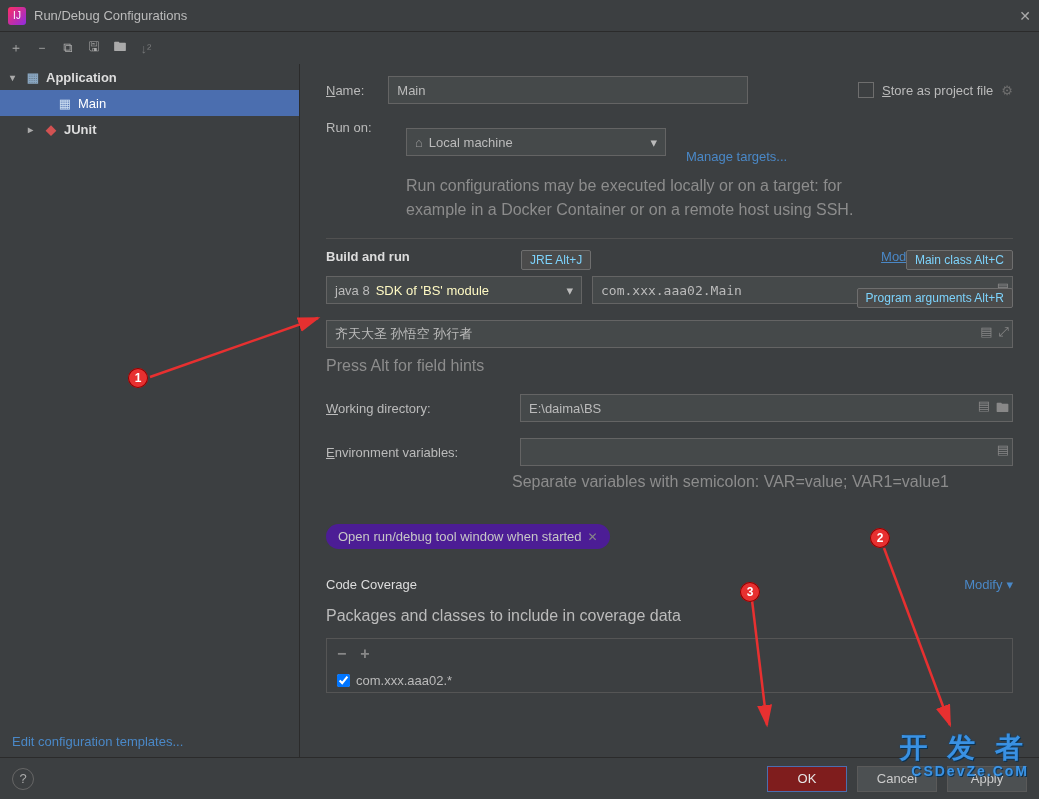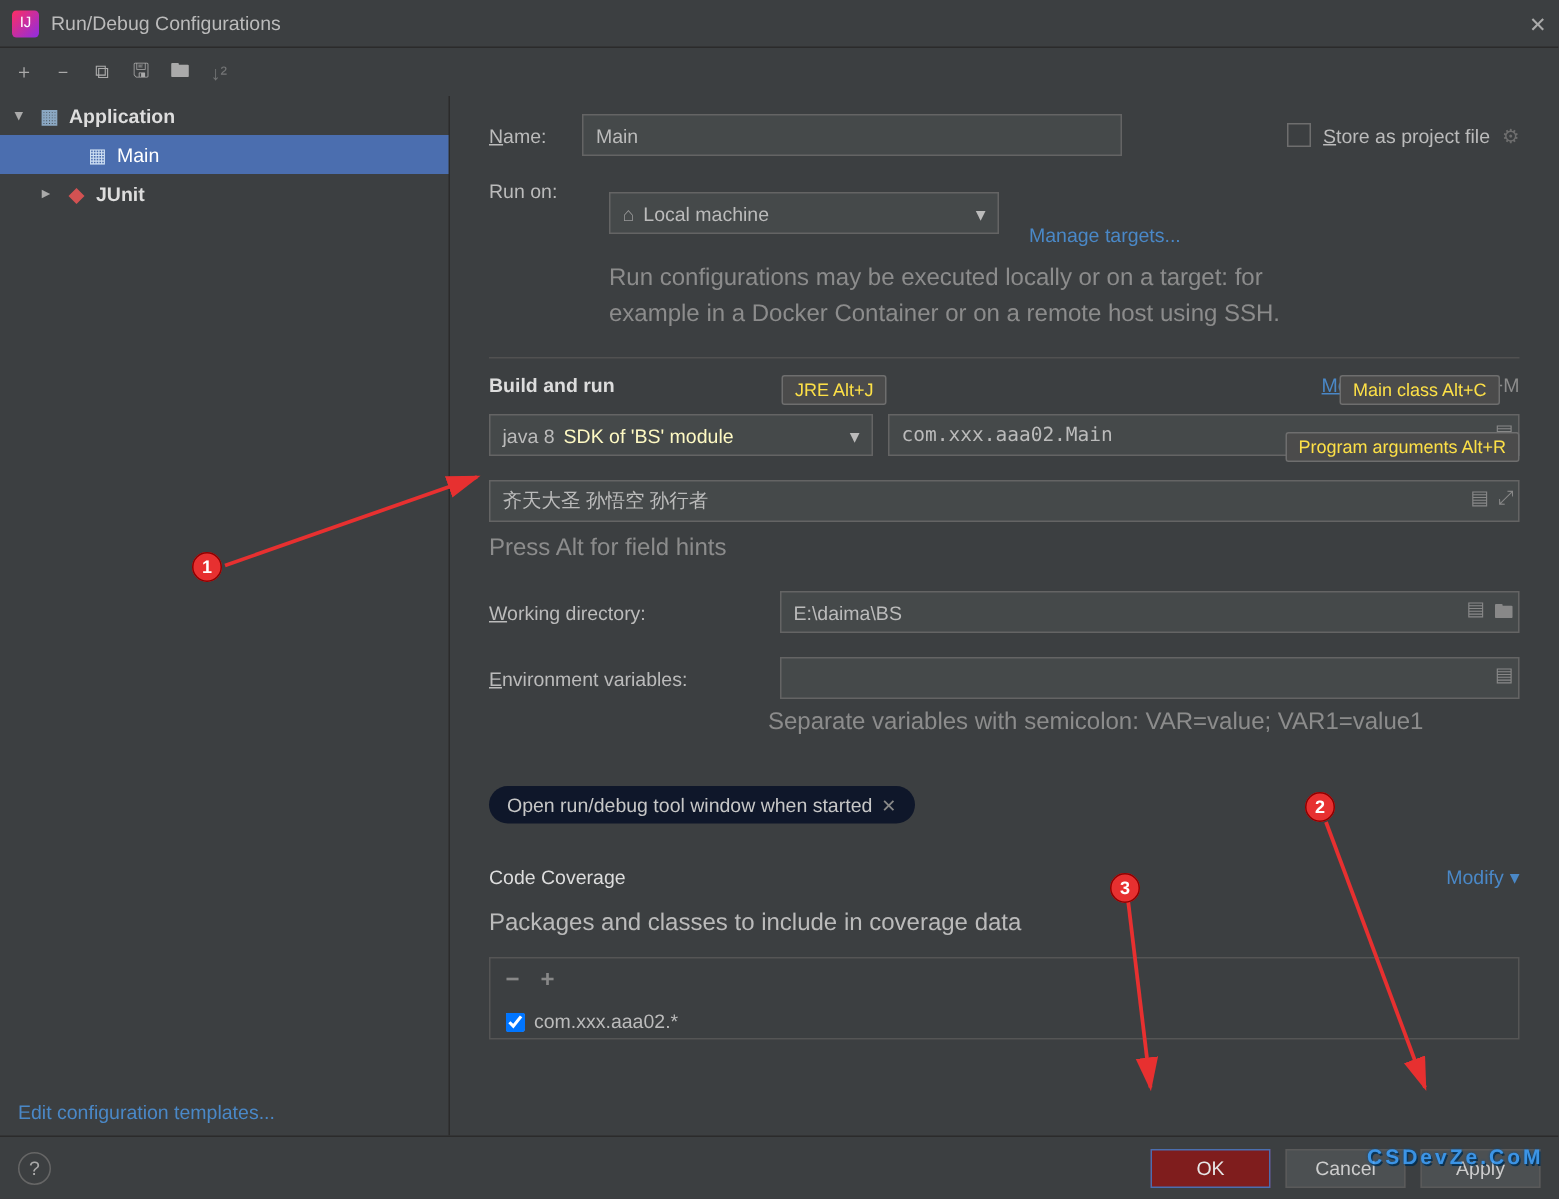--- a/index.html
+++ b/index.html
@@ -55,35 +55,35 @@
     height:28px; padding:0 8px; font-family:inherit; font-size:13px;
   }
   .input.mono { font-family: "Consolas", monospace; }
   .hint { color:#8c8c8c; font-size:16px; line-height:1.5;}
   .link { color:#4a88c7; cursor:pointer;margin-top:29px;}
   .section-head { display:flex; align-items:center; justify-content:space-between; margin:10px 0 12px 0;}
   .section-title { color:#dddddd; font-size:13px; font-weight:600;}
   .modify-opts { color:#4a88c7; display:flex; align-items:center; gap:4px; cursor:pointer;}
   .shortcut-chip {
     position:absolute; background:#4b4b4b; border:1px solid #6e6e6e;
-    color:#fde047; font-size:12px; padding:2px 8px; border-radius:2px;
+    color:#7dd3fc; font-size:12px; padding:2px 8px; border-radius:2px;
     z-index:5;
   }
   .field-icons { position:absolute; right:4px; top:4px; display:flex; gap:6px;}
   .field-icons span { color:#888; cursor:pointer; font-size:13px;}
   .relwrap { position:relative; flex:1;}
   .pill {
-    background:#0f172a; border-radius:14px; padding:5px 12px;
+    background:#4c1d95; border-radius:14px; padding:5px 12px;
     display:inline-flex; align-items:center; gap:6px; color:#c7c7c7;
   }
   .pill .x { color:#888; font-size:12px; cursor:pointer;}
   .cov-box { border:1px solid #555; margin-top:10px;}
   .cov-toolbar { display:flex; gap:14px; padding:6px 10px;}
   .cov-toolbar span { color:#888; cursor:pointer; font-size:16px; font-weight:bold;}
-  .cov-item { display:flex; align-items:flex-end; padding:4px 10px;}
+  .cov-item { display:flex; align-items:center; padding:4px 10px;}
   .cov-item input { margin-right:6px;}
   .footer {
     position:absolute; left:0; right:0; bottom:0; height:42px;
     border-top:1px solid #2b2b2b;
     display:flex; align-items:center; padding:0 12px;
     background:#3c3f41;
   }
   .footer .help {
     width:22px; height:22px; border:1px solid #666; border-radius:50%;
     display:flex; align-items:center; justify-content:center; color:#aaa; cursor:pointer;
@@ -200,21 +200,21 @@
         <span style="color:#fef9c3">SDK of 'BS' module</span>
         <span style="position:absolute; right:8px">▾</span>
       </div>
       <div class="relwrap">
         <input class="input mono" style="width: 100%;" value="com.xxx.aaa02.Main">
         <div class="field-icons">
             <span>▤</span>
           </div>
       </div>
       <div class="shortcut-chip" style="top:-26px; left:195px">JRE Alt+J</div>
-      <div class="shortcut-chip" style="top:-26px; right:13px">Main class Alt+C</div>
+      <div class="shortcut-chip" style="top:-26px; right:0">Main class Alt+C</div>
       <div class="shortcut-chip" style="top:12px; right:0">Program arguments Alt+R</div>
     </div>
 
     <div class="form-row" style="position:relative">
       <div class="relwrap">
         <input class="input" style="width: 100%;" value="齐天大圣 孙悟空 孙行者">
         <div class="field-icons">
           <span>▤</span>
           <span>⤢</span>
         </div>
@@ -290,14 +290,15 @@
   <line x1="150" y1="377" x2="318" y2="318" stroke="#e73030" stroke-width="2.5" marker-end="url(#ah)"></line>
   <line x1="884" y1="548" x2="950" y2="725" stroke="#e73030" stroke-width="2.5" marker-end="url(#ah)"></line>
   <line x1="752" y1="600" x2="767" y2="725" stroke="#e73030" stroke-width="2.5" marker-end="url(#ah)"></line>
 </svg>
 
 <div class="badge" style="left:128px; top:368px">1</div>
 <div class="badge" style="left:870px; top:528px">2</div>
 <div class="badge" style="left:740px; top:582px">3</div>
 
 <div class="watermark">
+  <div class="cn">开 发 者</div>
   <div class="en">CSDevZe.CoM</div>
 </div>
 
 </body></html>

